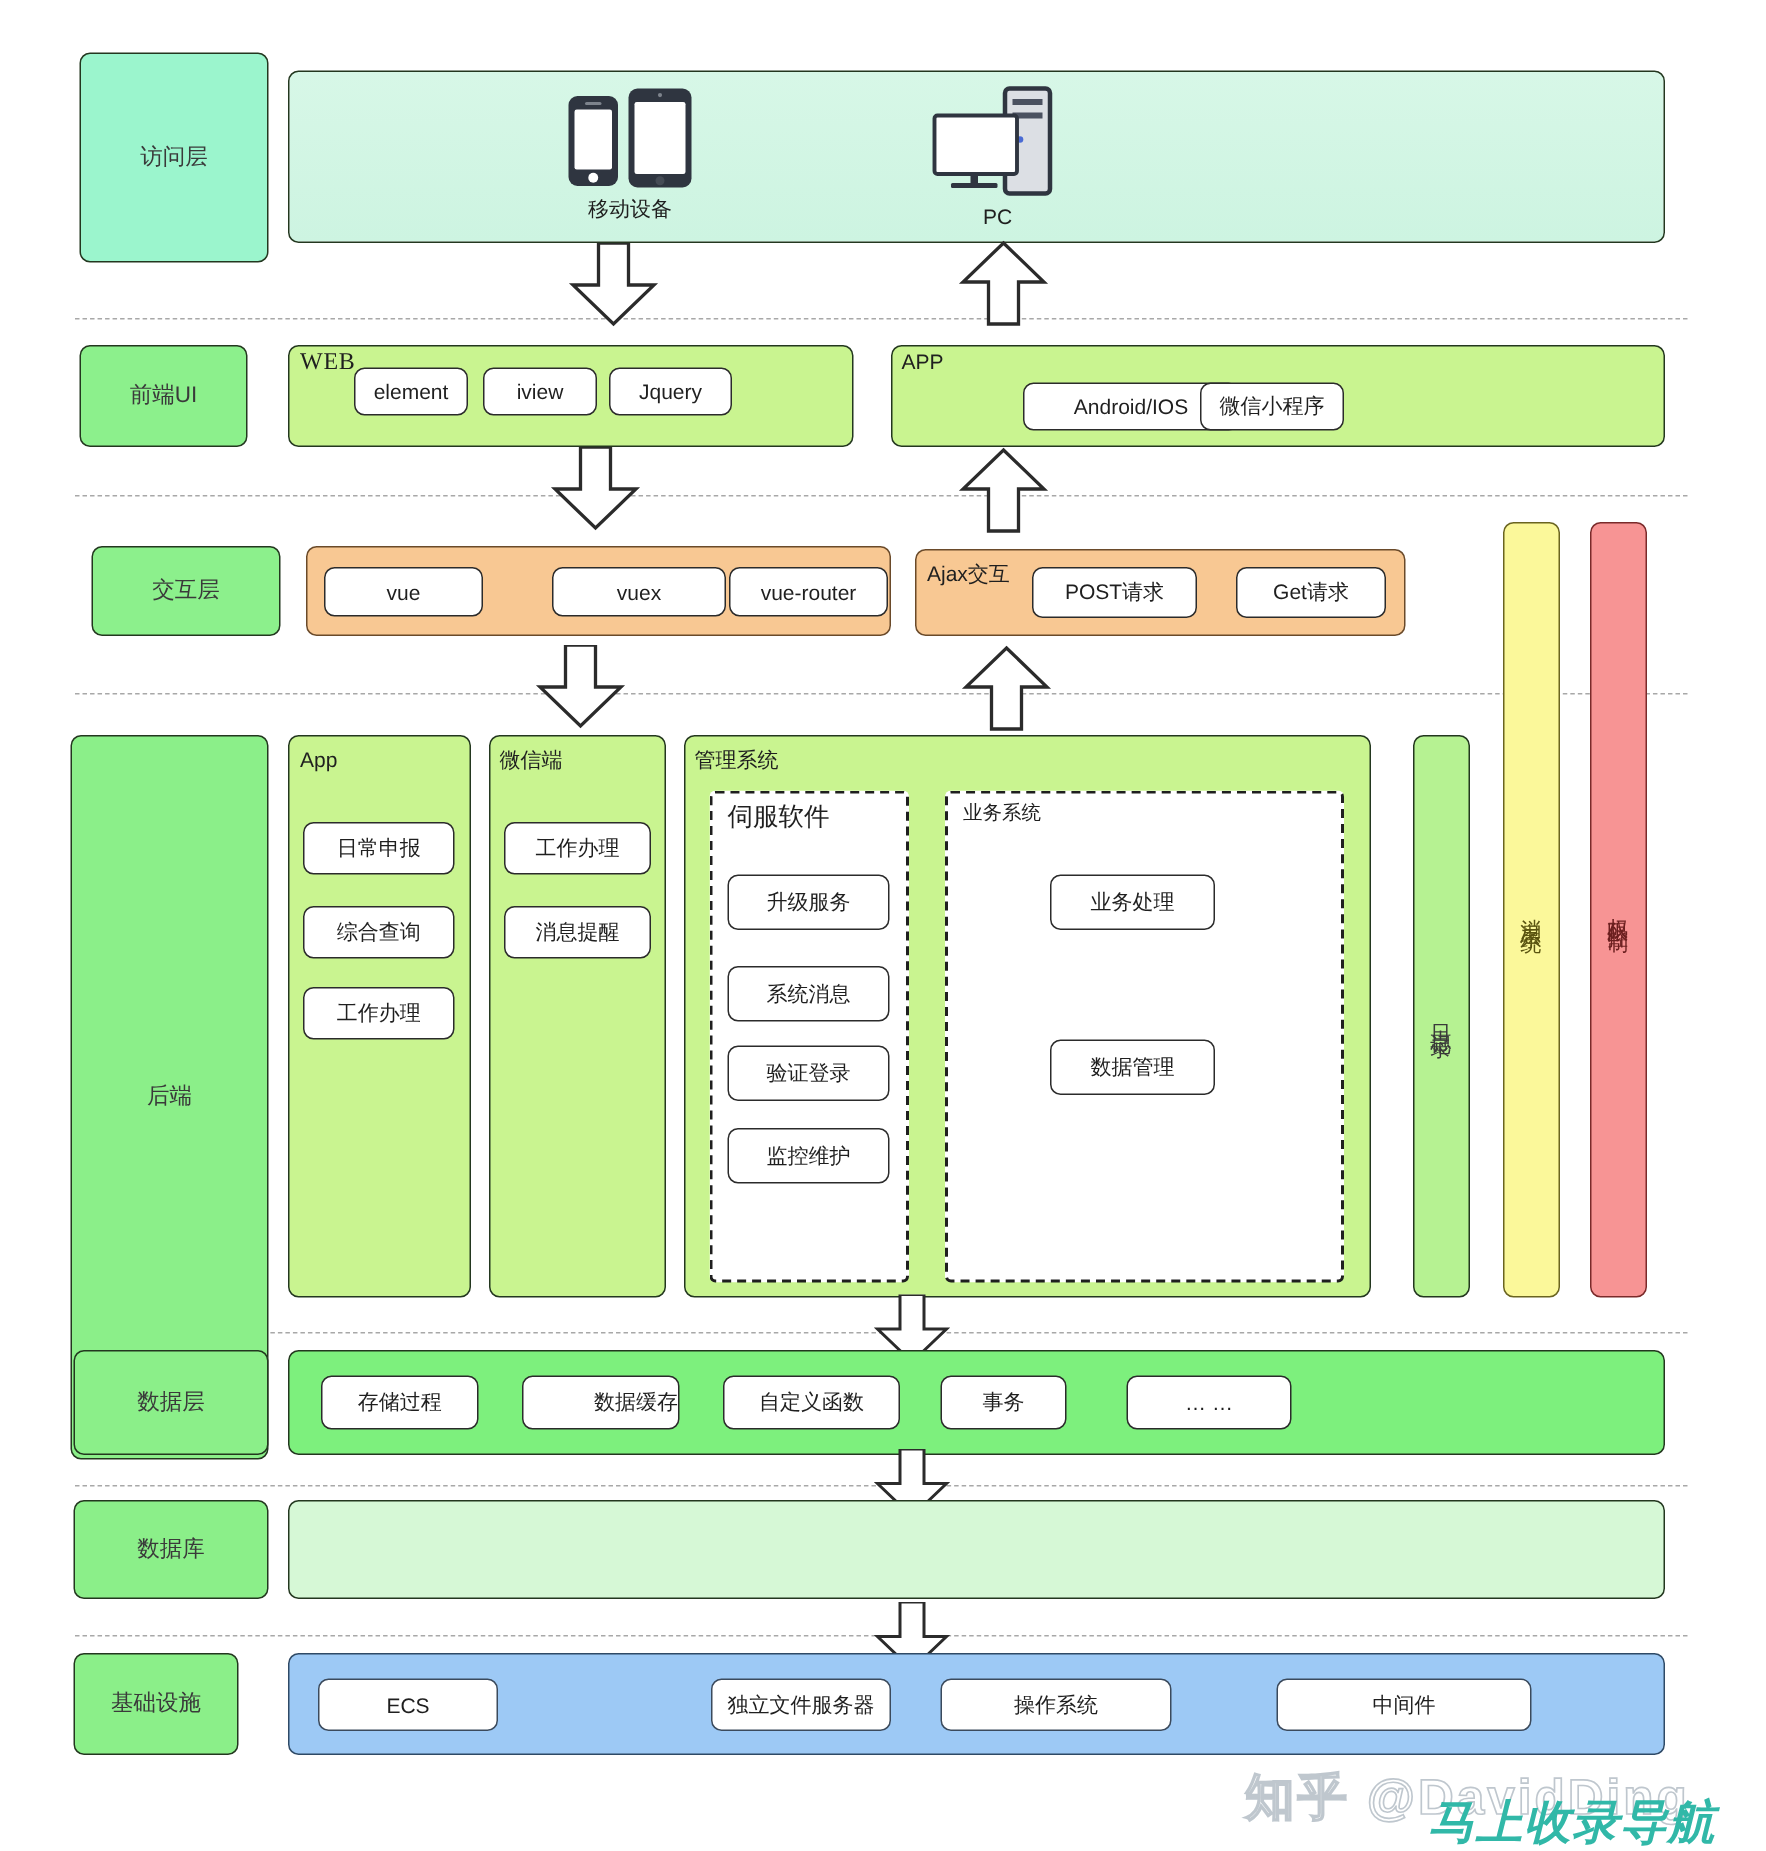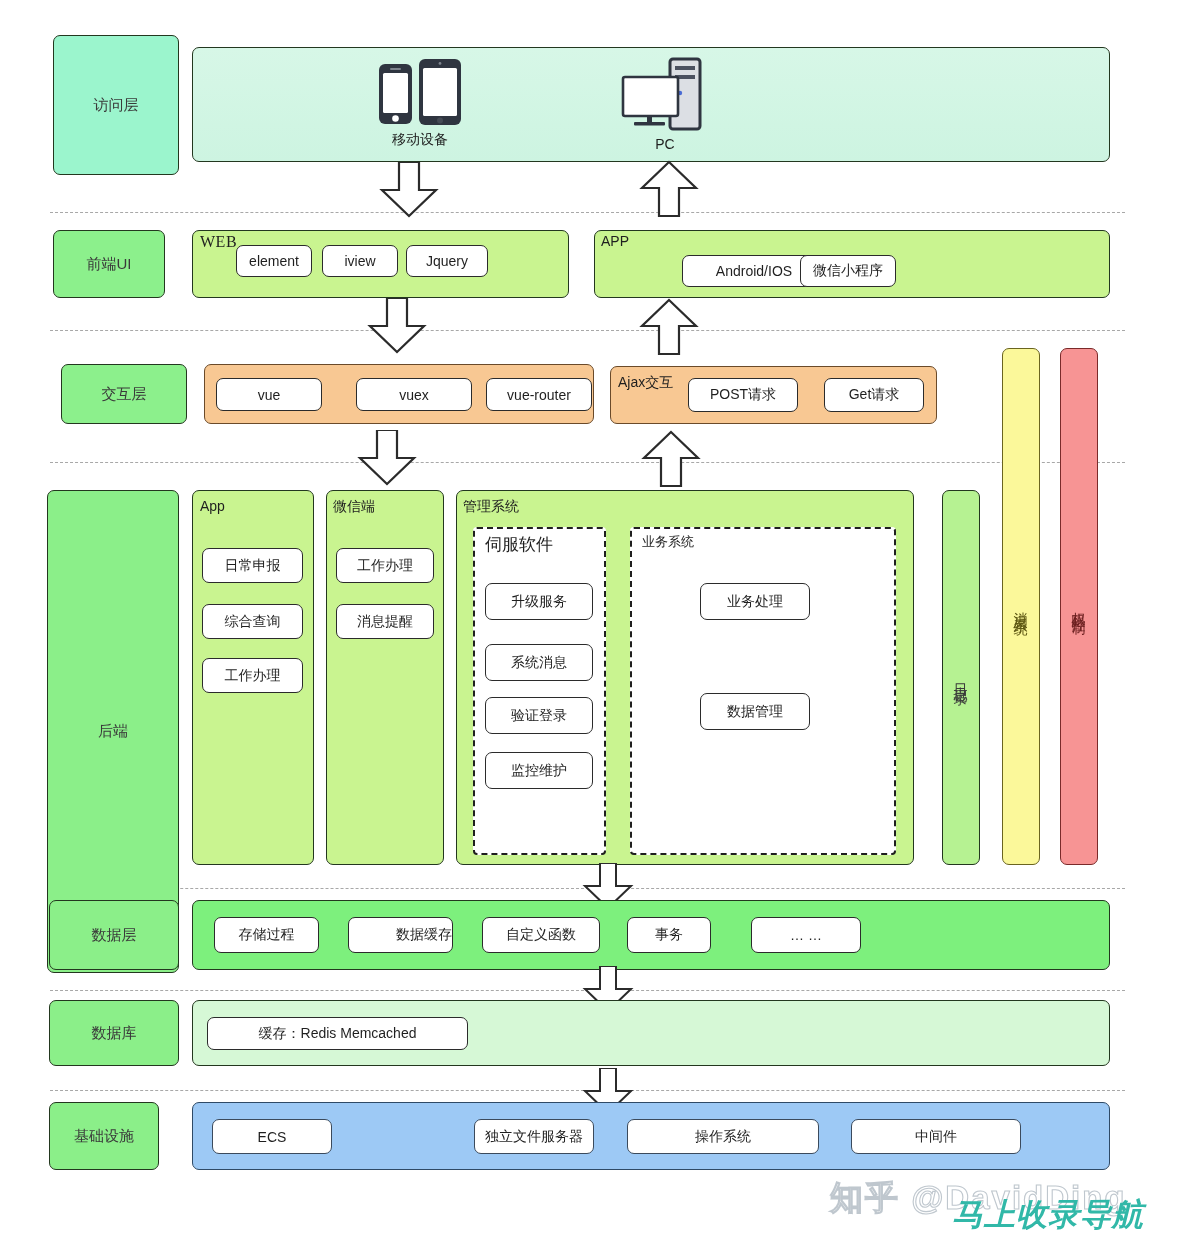--- a/index.html
+++ b/index.html
@@ -247,21 +247,21 @@
   </div>
 
   <div class="box chip-green layer-label" style="left:61px; top:364px; width:126px; height:60px;">
     <span>交互层</span>
   </div>
 
   <div class="band band-inter" style="left:204px; top:364px; width:390px; height:60px;"></div>
   <div class="pill" style="left:216px; top:378px; width:106px; height:33px;">
     <span>vue</span>
   </div>
-  <div class="pill" style="left:356px; top:378px; width:116px; height:33px;">
+  <div class="pill" style="left:368px; top:378px; width:116px; height:33px;">
     <span>vuex</span>
   </div>
   <div class="pill" style="left:486px; top:378px; width:106px; height:33px;">
     <span>vue-router</span>
   </div>
 
   <div class="band band-inter" style="left:610px; top:366px; width:327px; height:58px;"></div>
   <div class="cap" style="left:618px; top:374px;">Ajax交互</div>
   <div class="pill" style="left:688px; top:378px; width:110px; height:34px;">
     <span>POST请求</span>
@@ -374,42 +374,39 @@
     <svg width="62" height="47" viewBox="0 0 62 47">
       <polygon points="23,0 39,0 39,23 54,23 31,45 8,23 23,23" fill="#ffffff" stroke="#2b2b2b" stroke-width="2" stroke-linejoin="miter"></polygon>
     </svg>
   </div>
 
   <div class="box chip-green2 layer-label" style="left:49px; top:1000px; width:130px; height:66px;">
     <span>数据库</span>
   </div>
 
   <div class="band band-db" style="left:192px; top:1000px; width:918px; height:66px;"></div>
-  <div class="pill" style="left:207px; top:1017px; width:261px; height:33px;">
-    <span>缓存：Redis  Memcached</span>
-  </div>
 
   <div class="arrow" style="left:577px; top:1068px;">
     <svg width="62" height="47" viewBox="0 0 62 47">
       <polygon points="23,0 39,0 39,23 54,23 31,45 8,23 23,23" fill="#ffffff" stroke="#2b2b2b" stroke-width="2" stroke-linejoin="miter"></polygon>
     </svg>
   </div>
 
   <div class="box chip-green2 layer-label" style="left:49px; top:1102px; width:110px; height:68px;">
     <span>基础设施</span>
   </div>
 
   <div class="band band-infra" style="left:192px; top:1102px; width:918px; height:68px;"></div>
   <div class="pill blue-b" style="left:212px; top:1119px; width:120px; height:35px;">
     <span>ECS</span>
   </div>
   <div class="pill blue-b" style="left:443px; top:1119px; width:120px; height:35px;margin-left:31px;">
     <span>独立文件服务器</span>
   </div>
-  <div class="pill blue-b" style="left:627px; top:1119px; width:192px; height:35px;font-family:Liberation Mono, monospace;">
+  <div class="pill blue-b" style="left:627px; top:1119px; width:154px; height:35px;font-family:Liberation Mono, monospace;">
     <span>操作系统</span>
   </div>
   <div class="pill blue-b" style="left:851px; top:1119px; width:170px; height:35px;">
     <span>中间件</span>
   </div>
 
   <div class="wm-zhihu" style="left:830px; top:1176px;">知乎 @DavidDing</div>
   <div class="wm-nav" style="left:952px; top:1194px;">马上收录导航</div>
 
 </div>

